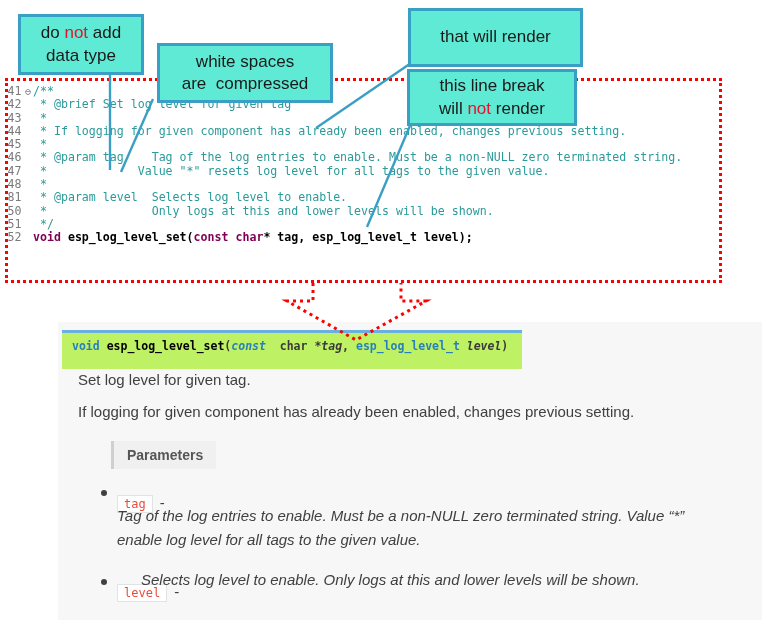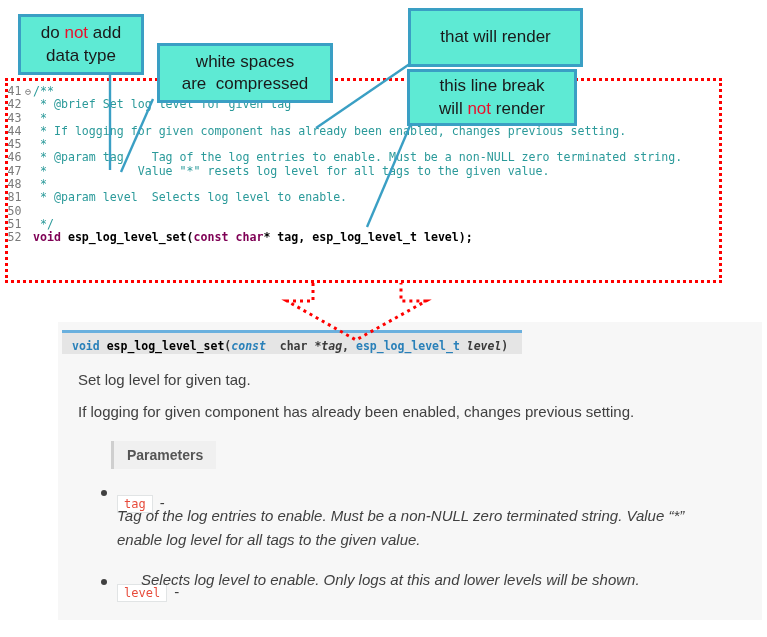--- a/index.html
+++ b/index.html
@@ -29,21 +29,21 @@
   .seg-kw{color:#7f0055;font-weight:bold;}
   .seg-fn{color:#000;font-weight:bold;}
 
   
   .overlay{position:absolute;left:0;top:0;z-index:3;pointer-events:none;}
 
   
   .doc-panel{position:absolute;left:58px;top:322px;width:704px;height:298px;
              background:#f7f7f7;z-index:1;}
   .sig-bar{position:absolute;left:62px;top:330px;z-index:2;width:fit-content;
-           background:#e5e5e5;border-top:3px solid #6ab0de;padding:6px 14px 1px 10px;
+           background:#bef264;border-top:3px solid #6ab0de;padding:6px 14px 16px 10px;
            font-family:"DejaVu Sans Mono",monospace;font-size:11.5px;font-weight:bold;
            white-space:pre;color:#3a3a3a;}
   .seg-skw{color:#2980b9;}
   .seg-sname{color:#000;}
   .seg-spl{color:#3a3a3a;}
   .i{font-style:italic;}
 
   .doc-text{position:absolute;z-index:2;font-size:15px;color:#404040;white-space:pre;}
   #doc-summary{left:78px;top:371px;}
   #doc-description{left:78px;top:403px;}
@@ -112,20 +112,21 @@
         <span class="codetext"><span class="seg-c"> *</span></span>
       </div>
       <div class="code-row">
         <span class="ln">81</span>
         <span class="fold"></span>
         <span class="codetext"><span class="seg-c"> * @param level  Selects log level to enable.</span></span>
       </div>
       <div class="code-row">
         <span class="ln">50</span>
         <span class="fold"></span>
+        <span class="codetext"><span class="seg-c"> *               Only logs at this and lower levels will be shown.</span></span>
       </div>
       <div class="code-row">
         <span class="ln">51</span>
         <span class="fold"></span>
         <span class="codetext"><span class="seg-c"> */</span></span>
       </div>
       <div class="code-row">
         <span class="ln">52</span>
         <span class="fold"></span>
         <span class="codetext"><span class="seg-kw">void</span><span class="seg-fn"> </span><span class="seg-fn">esp_log_level_set</span><span class="seg-fn">(</span><span class="seg-kw">const</span><span class="seg-fn"> </span><span class="seg-kw">char</span><span class="seg-fn">* tag, esp_log_level_t level);</span></span>

